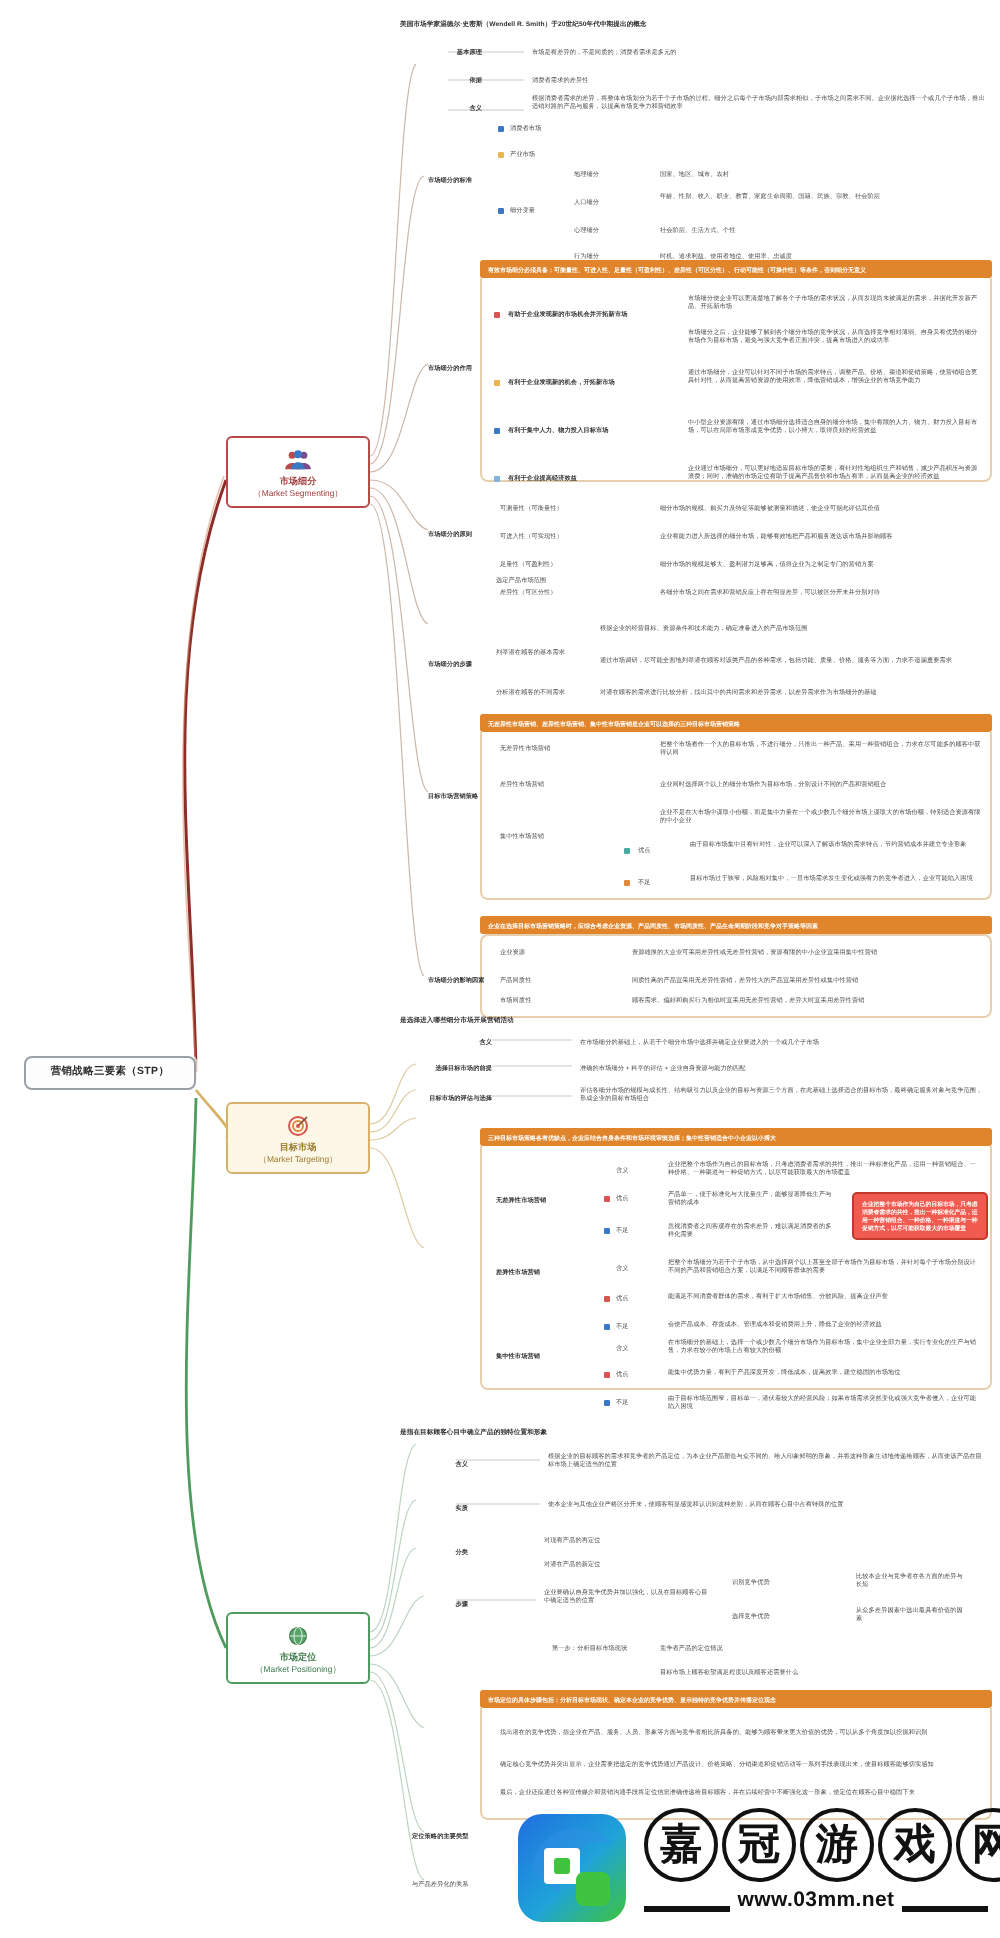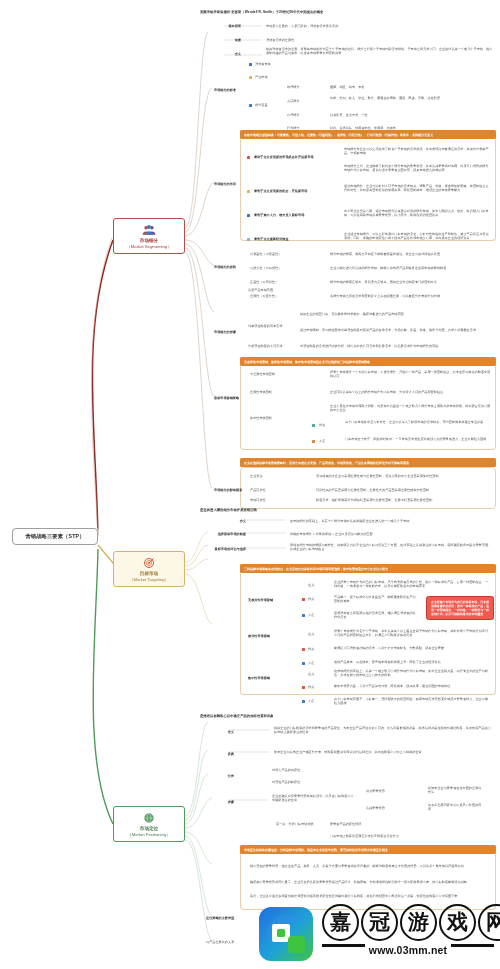--- a/index.html
+++ b/index.html
@@ -83,21 +83,21 @@
   #wm-logo{position:absolute;left:0;top:6px;width:56px;height:56px;}
   .wm-chars{position:absolute;left:64px;top:4px;display:flex;gap:2px;}
   .wm-char{
     width:33px;height:33px;border:2.4px solid #111;border-radius:50%;
     display:flex;align-items:center;justify-content:center;
     font-size:21px;font-weight:bold;color:#111;
     font-family:"DejaVu Sans","Liberation Sans",sans-serif;line-height:1;
   }
   #wm-url{
     position:absolute;left:64px;top:44px;width:172px;
-    display:flex;align-items:flex-start;gap:4px;
+    display:flex;align-items:flex-end;gap:4px;
   }
   #wm-url .rule{flex:1;height:2.6px;background:#111;}
   #wm-url .txt{font-size:10.5px;font-weight:bold;color:#111;letter-spacing:.2px;}
 </style>
 </head>
 <body>
 
 <div id="canvas">
 
   <svg class="links" viewBox="0 0 500 969">

